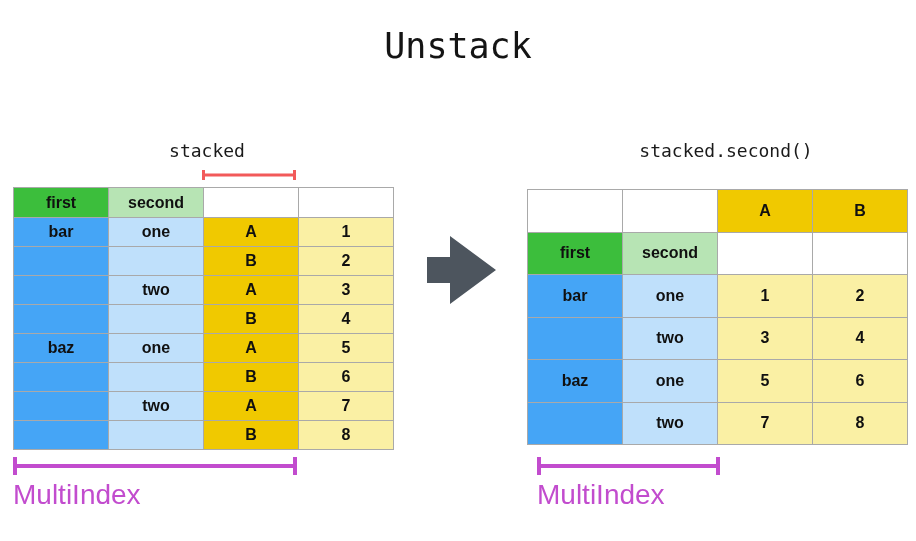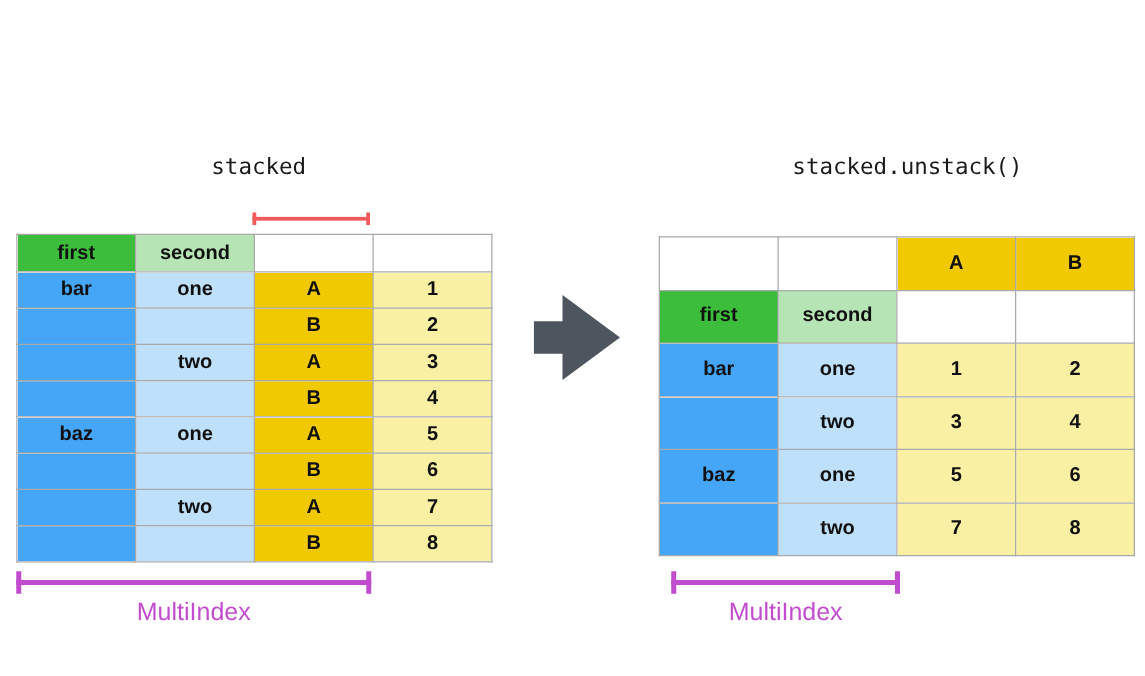--- a/index.html
+++ b/index.html
@@ -28,21 +28,21 @@
     left: 0; top: 26px; width: 916px;
     text-align: center;
     font-family: "DejaVu Sans Mono", monospace;
     font-size: 35px;
     font-weight: 500;
     color: #141414;
     letter-spacing: 0px;
   }
   .caption {
     position: absolute;
-    top: 123px;
+    top: 140px;
     width: 300px;
     text-align: center;
     font-family: "DejaVu Sans Mono", monospace;
     font-size: 18px;
     color: #1a1a1a;
     white-space: nowrap;
   }
   .caption.left  { left: 57px;  }
   .caption.right { left: 576px; }
 
@@ -89,39 +89,40 @@
   .bracket.mag-b .hline { height: 4px; background: var(--magenta); }
   .bracket.mag-b .tick  { width: 4px;  background: var(--magenta); }
 
   #red-bracket        { left: 202px; top: 170px; width: 94px;  height: 10px; }
   #mi-bracket-left    { left: 13px;  top: 457px; width: 284px; height: 18px; }
   #mi-bracket-right   { left: 537px; top: 457px; width: 183px; height: 18px; }
 
   .mi-label {
     position: absolute;
     top: 479px;
-    text-align: center;
-    font-size: 20px;
+    text-align: left;
+    font-size: 28px;
     font-weight: normal;
     color: var(--magenta);
     white-space: nowrap;
   }
   #mi-label-left  { left: 13px;  width: 284px; }
   #mi-label-right { left: 537px; width: 183px; }
 
   #arrow { position: absolute; left: 427px; top: 235px; }
 </style>
 </head>
 <body>
 
 <div class="canvas">
 
+  <div class="title">Unstack</div>
 
   <div class="caption left">stacked</div>
-  <div class="caption right">stacked.unstack()</div>
+  <div class="caption right">stacked.second()</div>
 
   <div id="red-bracket" class="bracket red-b">
     <div class="tick l"></div>
     <div class="hline"></div>
     <div class="tick r"></div>
   </div>
 
   <table class="tbl tbl-left">
     <tbody>
         <tr class="hdr">

